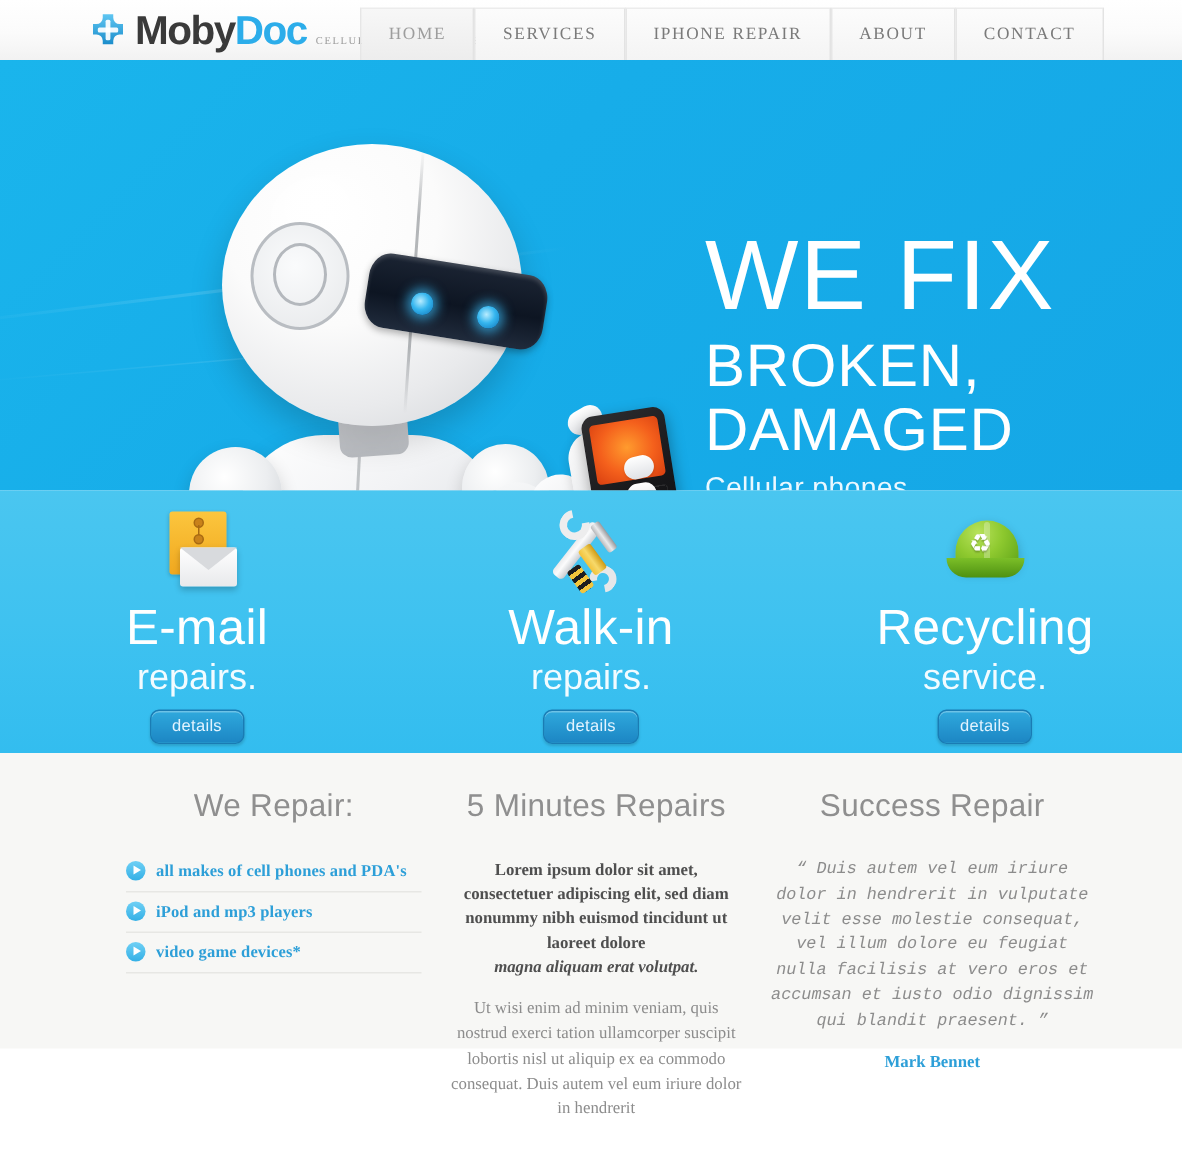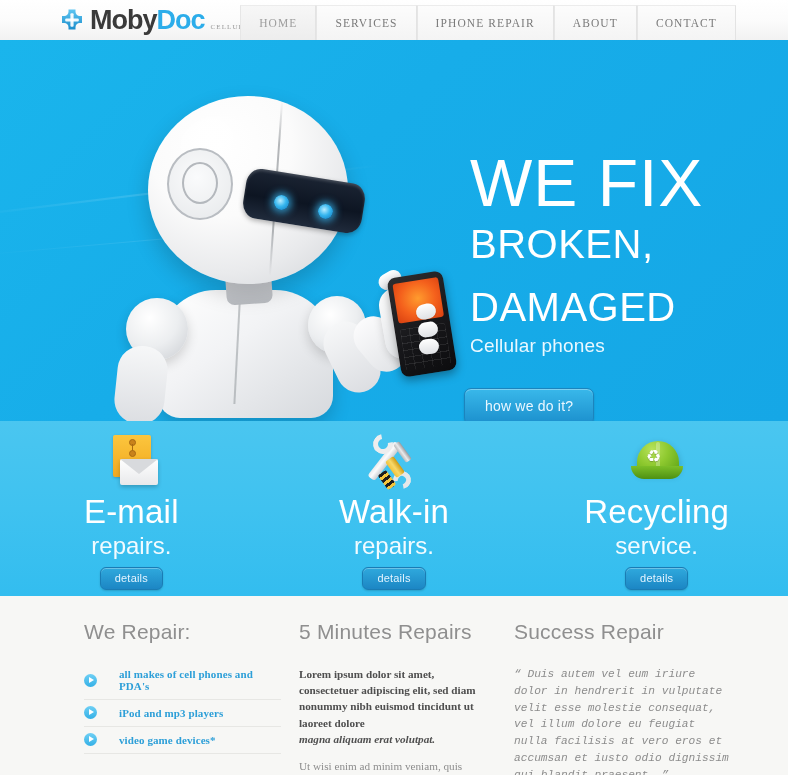--- a/index.html
+++ b/index.html
@@ -43,21 +43,21 @@
     border-top:1px solid #ececec;
     text-align:center; cursor:pointer; white-space:nowrap;
   }
   .nav-item.active {
     background:linear-gradient(to bottom,#f7f7f7 0%,#ededed 100%);
     color:#9d9d9d;
   }
 
   
   .hero {
-    position:relative; width:788px; height:381px;
+    position:relative; width:788px; height:287px;
     background:linear-gradient(135deg,#1ab5ec 0%,#17ade9 40%,#15a7e6 100%);
     overflow:hidden;
   }
   .hero-streak {
     position:absolute; left:-40px; top:150px; width:420px; height:2px;
     background:linear-gradient(to right,rgba(255,255,255,0) 0%,rgba(255,255,255,.18) 60%,rgba(255,255,255,0) 100%);
     transform:rotate(-7deg);
   }
   .hero-streak2 {
     position:absolute; left:-20px; top:200px; width:330px; height:1px;
@@ -70,21 +70,20 @@
     font-size:66px; font-weight:300; color:#ffffff; line-height:.95;
     letter-spacing:1px; white-space:nowrap;
   }
   .h-broken {
     font-size:40px; font-weight:300; color:#ffffff; line-height:1.08;
     letter-spacing:.5px; margin-top:8px;
   }
   .h-damaged {
     font-size:40px; font-weight:300; color:#ffffff; line-height:1.08;
     letter-spacing:.5px;
-    margin-top:20px;
   }
   .h-cell {
     font-size:19px; font-weight:400; color:#eaf8ff; margin-top:6px;
     letter-spacing:.2px;
   }
   .hero-btn {
     position:absolute; left:464px; top:348px;
     display:inline-block; padding:9px 20px 10px;
     background:linear-gradient(to bottom,#39b8ea 0%,#1b8fcd 100%);
     border:1px solid #1c84bd; border-radius:7px;
@@ -322,33 +321,33 @@
   }
   .helm-rec {
     position:absolute; left:19px; top:15px; width:20px; height:18px;
     font-size:17px; color:#ffffff; line-height:18px; text-align:center;
     text-shadow:0 1px 1px rgba(0,0,0,.22);
   }
 
   
   .content {
     position:relative; width:788px; height:197px;
-    background:#f7f7f5; display:flex; padding:24px 52px 0 84px;
+    background:#f7f7f5; display:flex; padding:24px 52px 0 84px;text-align:center;
   }
   .col { }
   .col-a { width:215px; padding-right:18px; }
   .col-b { width:215px; padding-right:18px; }
   .col-c { width:215px; }
   .c-title {
     font-size:21px; font-weight:300; color:#8f8f8f;
     letter-spacing:.2px; margin-bottom:22px;
   }
   .rep-list { list-style:none; }
   .rep-item {
-    display:flex; align-items:center; gap:22px;
+    display:flex; align-items:center; gap:7px;
     padding:6px 0 7px; border-bottom:1px solid #e7e7e4;
   }
   .rep-item:first-child { padding-top:2px; }
   .bullet {
     width:13px; height:13px; border-radius:50%; flex:none;
     background:linear-gradient(to bottom,#6fd0f5 0%,#34b0e6 100%);
     position:relative;
   }
   .bullet:after {
     content:""; position:absolute; left:4.5px; top:3.2px;

